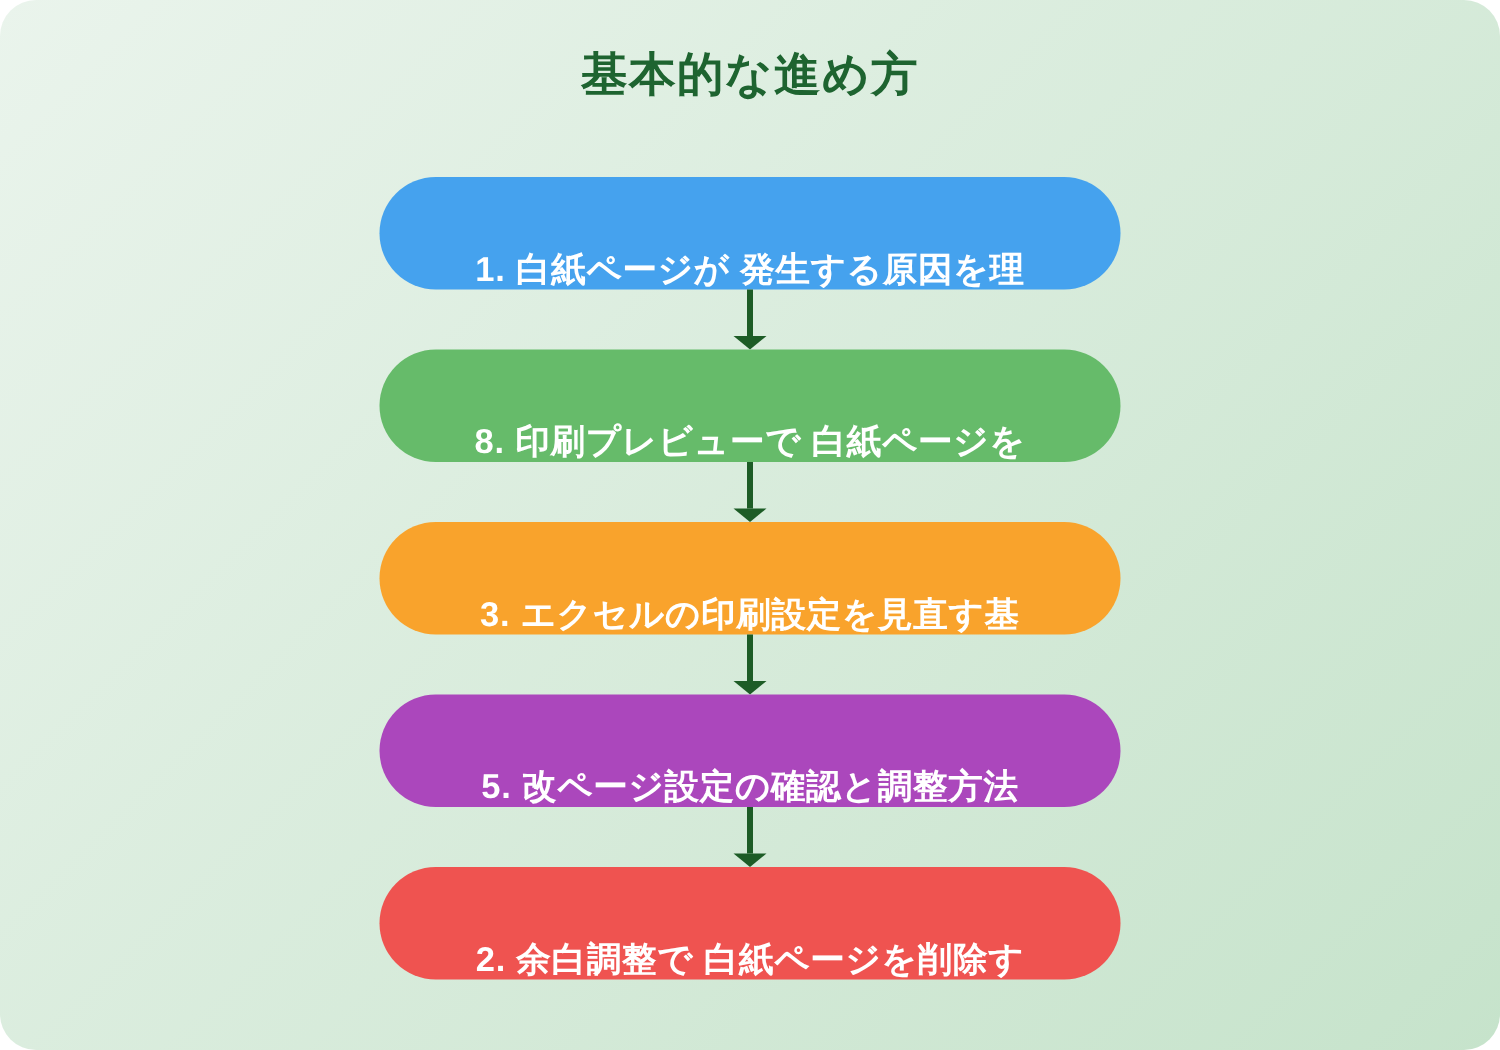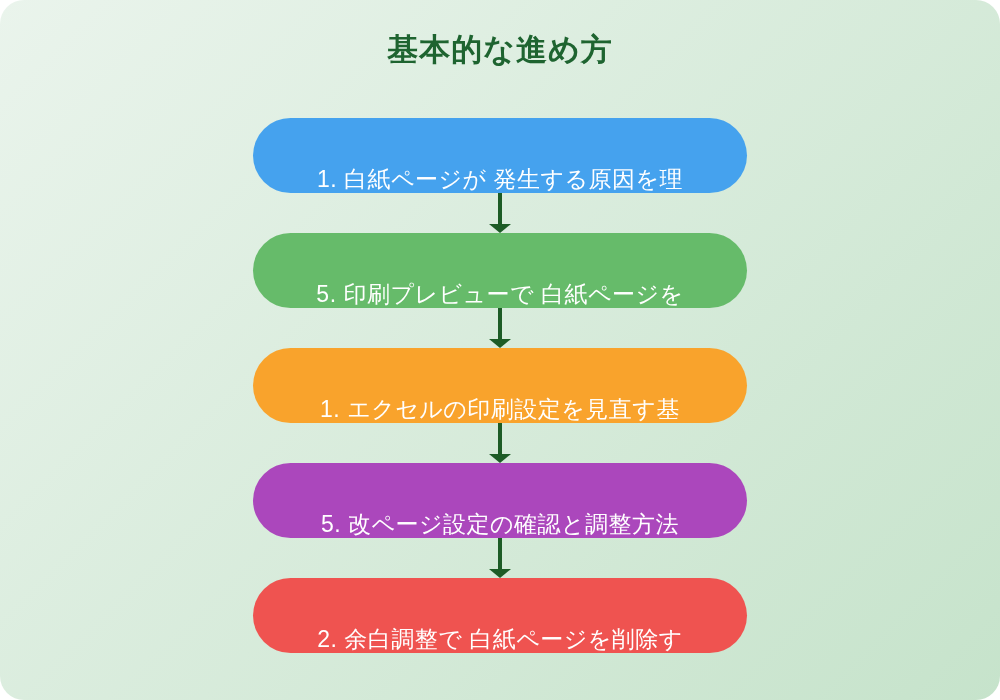--- a/index.html
+++ b/index.html
@@ -43,21 +43,21 @@
     width: 494px;
     height: 75px;
     border-radius: 38px;
     display: flex;
     align-items: center;
     justify-content: center;
   }
   .step-label {
     color: var(--step-text);
     font-size: 23px;
-    font-weight: 400;
+    font-weight: 700;
     letter-spacing: 0.5px;
     white-space: pre;
     margin-top: 47px;
   }
   .arrow {
     height: 40px;
     width: 24px;
     display: flex;
     flex-direction: column;
     align-items: center;
@@ -84,29 +84,29 @@
   <div class="flow-steps">
   <div class="step-box" style="background: rgb(69, 162, 238);">
     <span class="step-label">1. 白紙ページが 発生する原因を理</span>
   </div>
   <div class="arrow">
     <div class="arrow-line"></div>
     <div class="arrow-head"></div>
   </div>
 
   <div class="step-box" style="background: rgb(102, 187, 106);">
-    <span class="step-label">5. 印刷プレビューで 白紙ページを</span>
+    <span class="step-label">8. 印刷プレビューで 白紙ページを</span>
   </div>
   <div class="arrow">
     <div class="arrow-line"></div>
     <div class="arrow-head"></div>
   </div>
 
   <div class="step-box" style="background: rgb(249, 163, 44);">
-    <span class="step-label">1. エクセルの印刷設定を見直す基</span>
+    <span class="step-label">3. エクセルの印刷設定を見直す基</span>
   </div>
   <div class="arrow">
     <div class="arrow-line"></div>
     <div class="arrow-head"></div>
   </div>
 
   <div class="step-box" style="background: rgb(171, 71, 188);">
     <span class="step-label">5. 改ページ設定の確認と調整方法</span>
   </div>
   <div class="arrow">

